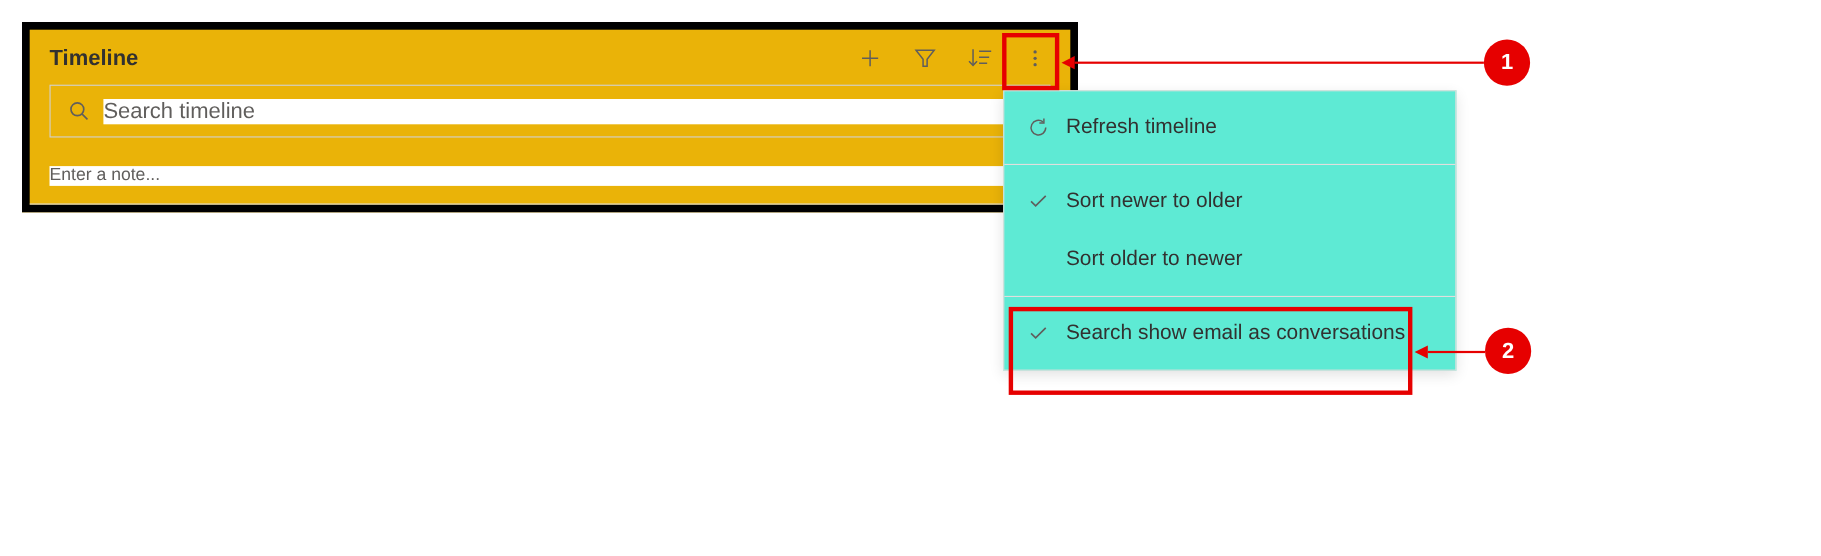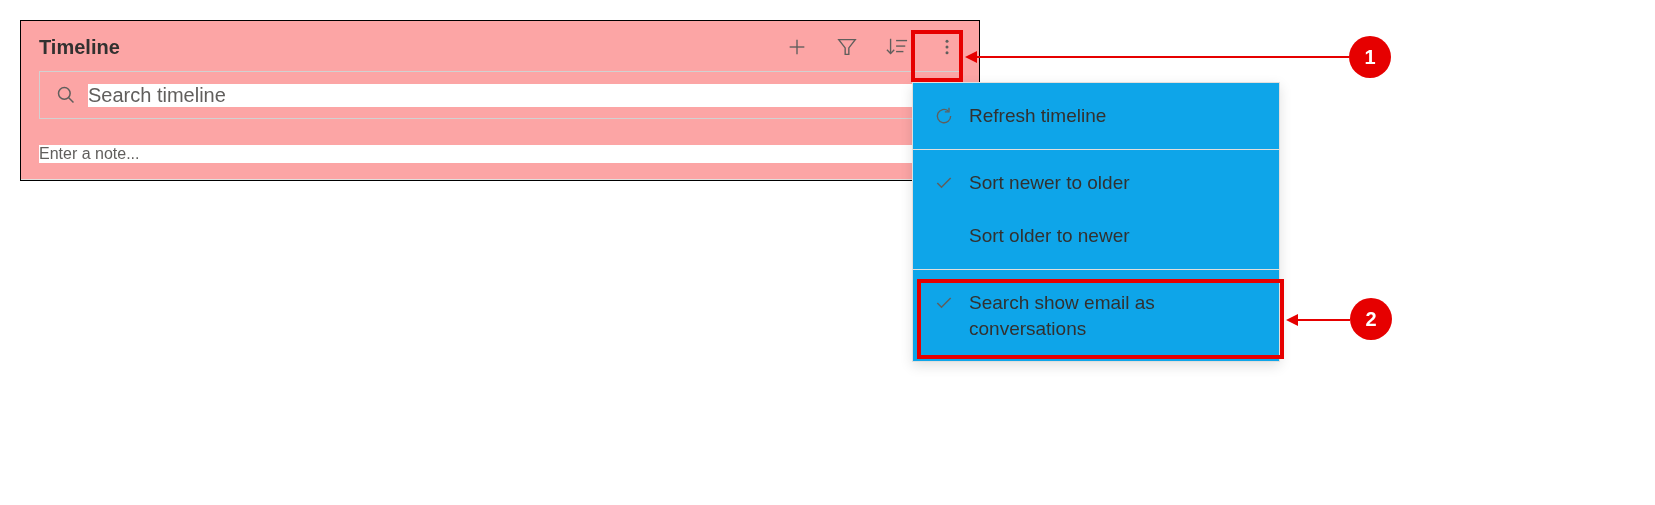--- a/index.html
+++ b/index.html
@@ -12,22 +12,22 @@
       background: #ffffff;
       width: 1655px;
       height: 505px;
       position: relative;
     }
     .timeline-panel {
       position: absolute;
       left: 20px;
       top: 20px;
       width: 960px;
-      border: 1px solid #000000;
-      background: #fca5a5;
+      border: 7px solid #000000;
+      background: #eab308;
     }
     .timeline-header {
       display: flex;
       align-items: center;
       justify-content: space-between;
       padding: 12px 18px 10px 18px;
     }
     .timeline-title {
       font-size: 20px;
       font-weight: 600;
@@ -84,22 +84,22 @@
       width: 100%;
       font-family: inherit;
     }
     .note-input::placeholder {
       color: #605e5c;
     }
     .dropdown {
       position: absolute;
       left: 912px;
       top: 82px;
-      width: 368px;
-      background: #0ea5e9;
+      width: 412px;
+      background: #5eead4;
       border: 1px solid #e1dfdd;
       box-shadow: 0 4px 12px rgba(0,0,0,0.12);
       z-index: 10;
     }
     .dropdown-section {
       border-bottom: 1px solid #e1dfdd;
       padding: 6px 0;
     }
     .dropdown-section:last-child {
       border-bottom: none;

